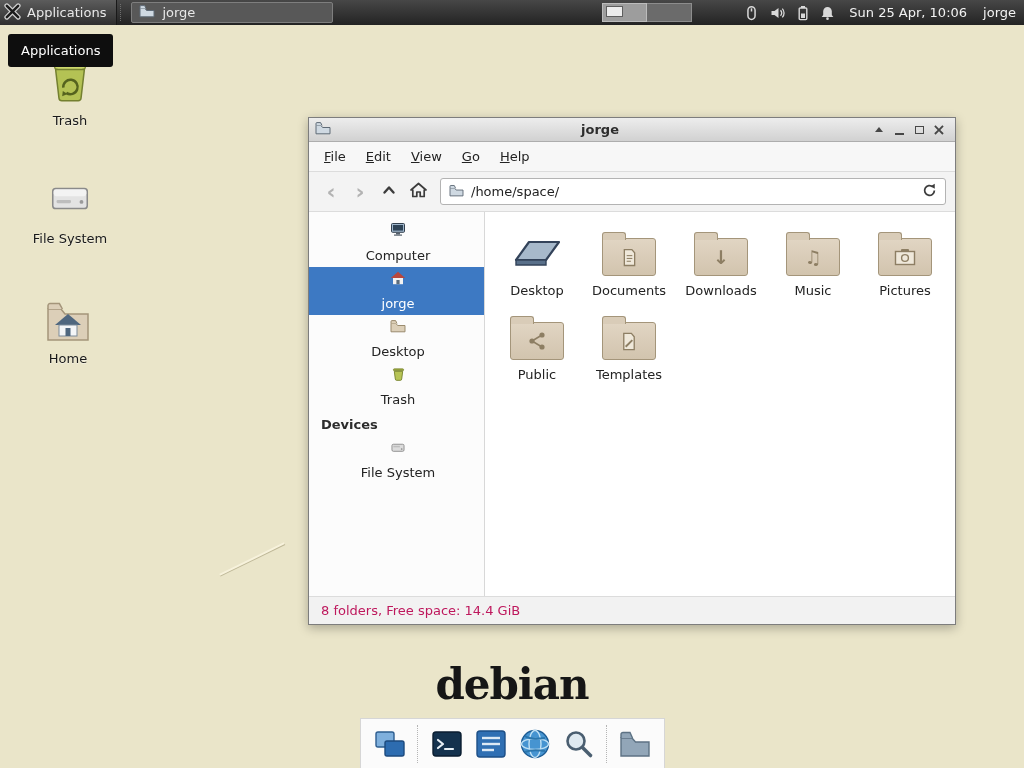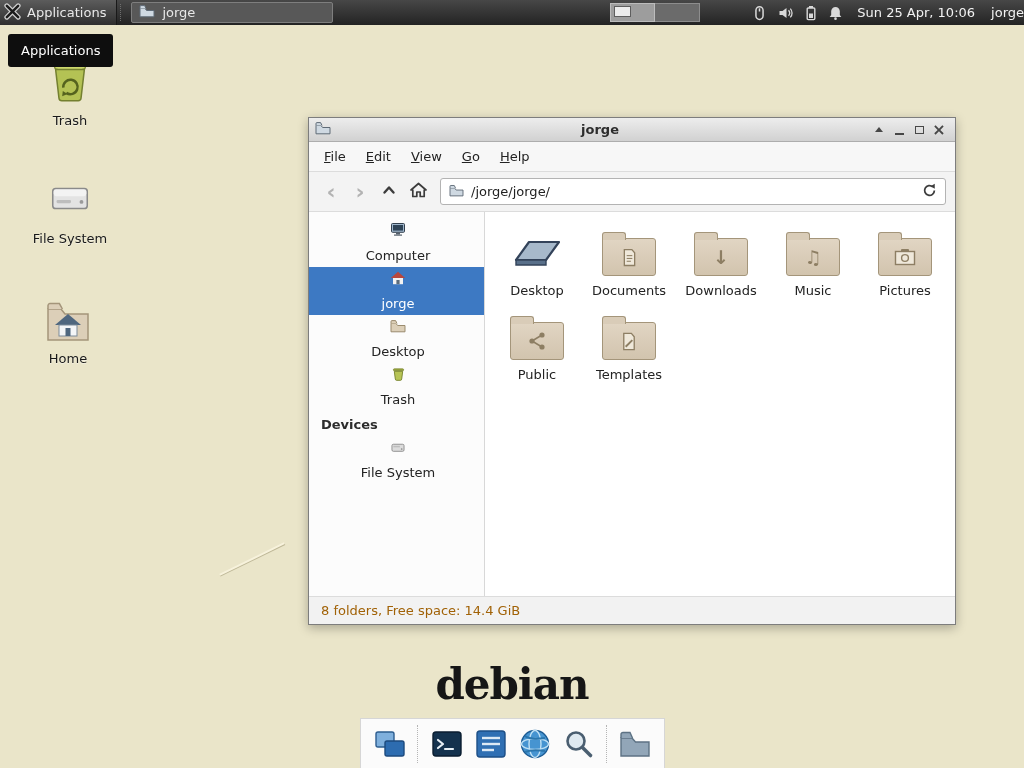--- a/index.html
+++ b/index.html
@@ -8,21 +8,21 @@
 
   
   .panel { position:absolute; top:0; left:0; width:1024px; height:25px;
     background:linear-gradient(#474747,#232323); display:flex; align-items:center;
     color:#e8e8e8; z-index:50; }
   .apps-btn { display:flex; align-items:center; gap:6px; height:25px; padding:0 10px 0 4px;
     background:linear-gradient(#5c5c5c,#2e2e2e); border-right:1px solid #191919; cursor:default; }
   .panel-sep { width:6px; height:17px; border-left:1px dotted #6e6e6e; margin:0 3px; }
   .task-btn { display:flex; align-items:center; gap:7px; width:202px; height:21px; margin-left:2px;
     padding:0 7px; background:#585858; border:1px solid #7e7e7e; border-radius:2px; }
-  .panel-right { margin-left:auto; display:flex; align-items:center; }
+  .panel-right { margin-left:auto; display:flex; align-items:center; padding-right:8px; }
   .pager { display:flex; margin-right:52px; }
   .ws { width:45px; height:19px; }
   .ws1 { background:#9d9d9d; border:1px solid #bcbcbc; position:relative; }
   .ws1 .mini-win { position:absolute; left:3px; top:2px; width:17px; height:11px; background:#ececec; border:1px solid #5e5e5e; }
   .ws2 { background:#6b6b6b; border:1px solid #8d8d8d; border-left:none; }
   .tray { display:flex; align-items:center; gap:11px; margin-right:14px; }
   .tray svg { display:block; }
   .clock { color:#f2f2f2; margin-right:16px; white-space:nowrap; }
   .panel-user { color:#f2f2f2; }
 
@@ -77,21 +77,21 @@
   .file-cell { display:flex; flex-direction:column; align-items:center; gap:7px; padding-top:4px; }
   .file-cell .lbl { color:#232323; text-align:center; }
   .icon-slot { height:48px; display:flex; align-items:flex-end; justify-content:center; }
   .fldr { position:relative; width:54px; height:38px; background:linear-gradient(#e1d5c3,#d2c4ae);
     border:1px solid #a4957a; border-radius:2px 3px 3px 3px; display:flex; align-items:center; justify-content:center; }
   .fldr::before { content:""; position:absolute; left:-1px; top:-7px; width:22px; height:7px;
     background:#d9ccb8; border:1px solid #a4957a; border-bottom:none; border-radius:3px 3px 0 0; }
   .emblem-char { font-size:19px; font-weight:bold; color:#8d7e63; line-height:1; }
 
   .statusbar { height:28px; background:#f2f2f2; border-top:1px solid #dcdcdc; display:flex; align-items:center;
-    padding-left:12px; color:#a16207; flex:0 0 auto; }
+    padding-left:12px; color:#be185d; flex:0 0 auto; }
 
   
   .debian { position:absolute; left:0; width:1024px; top:660px; text-align:center;
     font-family:"DejaVu Serif","Liberation Serif",serif; font-weight:bold; font-size:42px;
     letter-spacing:-1px; color:#161616; }
 
   
   .dock { position:absolute; left:360px; bottom:0; width:305px; height:50px; background:#fbfbfb;
     border:1px solid #d6d6d6; border-bottom:none; display:flex; align-items:center; gap:10px;
     padding:0 12px; z-index:40; }
@@ -255,21 +255,21 @@
         </svg>
       </span>
     </span>
     <div class="location">
       <span>
         <svg width="15" height="13" viewBox="0 0 16 14">
           <path d="M1 4.5h5l1.6 2H15V12.8H1z" fill="#cfd9e2" stroke="#5f6b77"></path>
           <path d="M1 4.5 V2.6 a1 1 0 0 1 1-1 h3.6 l1.4 2.9" fill="#cfd9e2" stroke="#5f6b77"></path>
         </svg>
       </span>
-      <span class="path">/jorge/jorge/</span>
+      <span class="path">/home/space/</span>
       <span>
         <svg width="15" height="15" viewBox="0 0 16 16">
           <path d="M13.2 8 a5.2 5.2 0 1 1 -1.7-3.85" fill="none" stroke="#3c3c3c" stroke-width="1.9"></path>
           <polygon points="13.6,0.8 13.6,6.2 9.2,3.4" fill="#3c3c3c"></polygon>
         </svg>
       </span>
     </div>
   </div>
 
   <div class="content">

